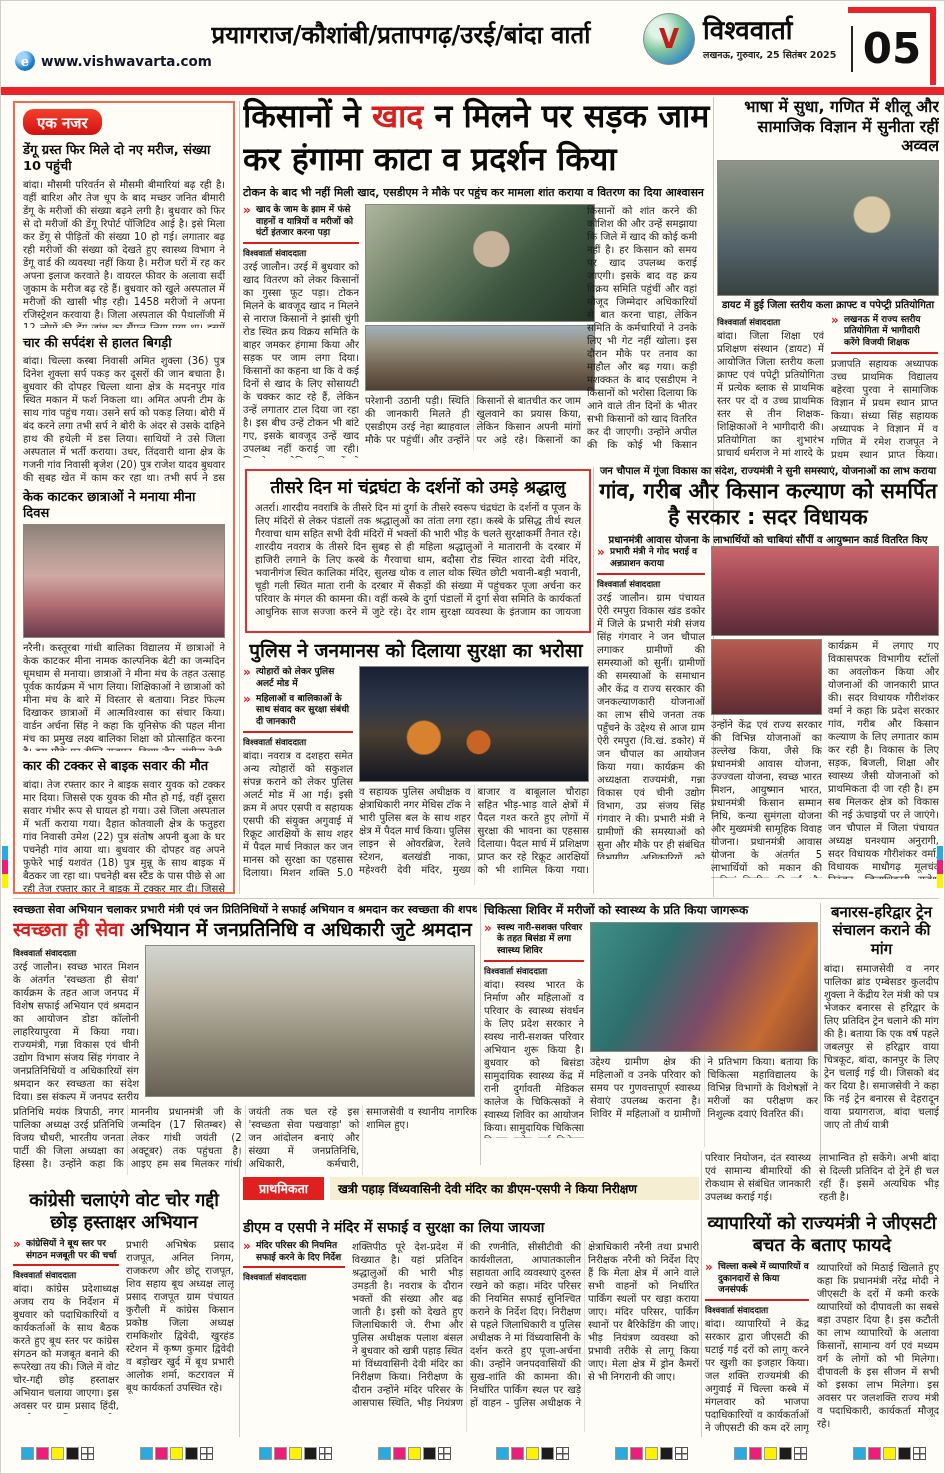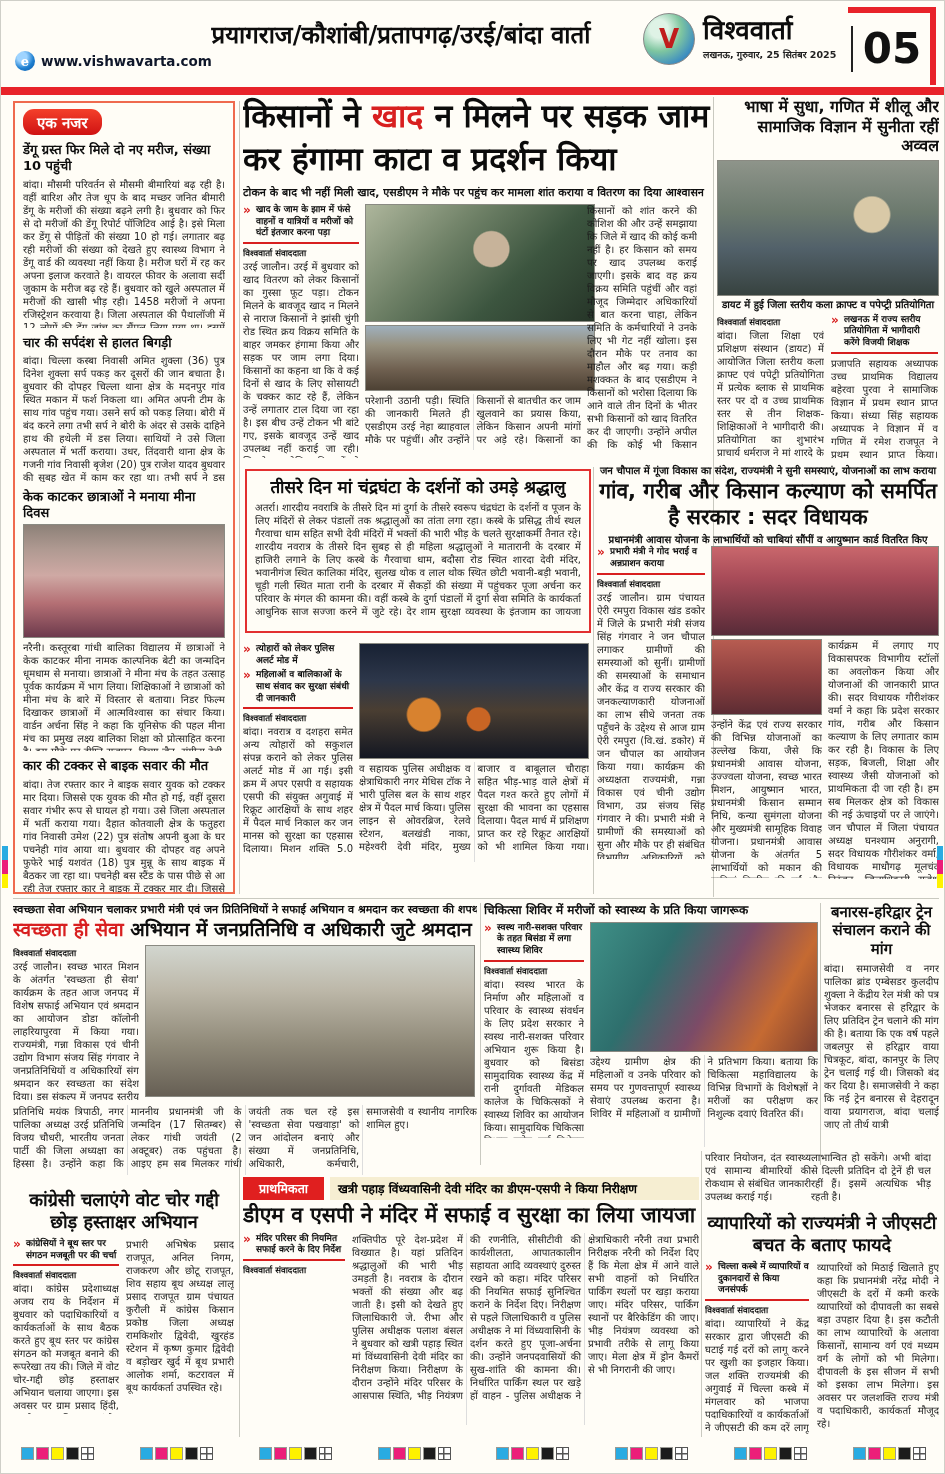--- a/index.html
+++ b/index.html
@@ -141,20 +141,21 @@
       </div>
     </div>
   </div>
 
   <div class="abs box-red" style="left:244px;top:468px;width:346px;height:164px">
     <div class="hl" style="font-size:17px;text-align:center">तीसरे दिन मां चंद्रघंटा के दर्शनों को उमड़े श्रद्धालु</div>
     <div class="bt" style="height:118px;margin-top:3px">अतर्रा। शारदीय नवरात्रि के तीसरे दिन मां दुर्गा के तीसरे स्वरूप चंद्रघंटा के दर्शनों व पूजन के लिए मंदिरों से लेकर पंडालों तक श्रद्धालुओं का तांता लगा रहा। कस्बे के प्रसिद्ध तीर्थ स्थल गैरवाचा धाम सहित सभी देवी मंदिरों में भक्तों की भारी भीड़ के चलते सुरक्षाकर्मी तैनात रहे। शारदीय नवरात्र के तीसरे दिन सुबह से ही महिला श्रद्धालुओं ने मातारानी के दरबार में हाजिरी लगाने के लिए कस्बे के गैरवाचा धाम, बदौसा रोड स्थित शारदा देवी मंदिर, भवानीगंज स्थित कालिका मंदिर, सुलख थोक व लाल थोक स्थित छोटी भवानी-बड़ी भवानी, चूड़ी गली स्थित माता रानी के दरबार में सैकड़ों की संख्या में पहुंचकर पूजा अर्चना कर परिवार के मंगल की कामना की। वहीं कस्बे के दुर्गा पंडालों में दुर्गा सेवा समिति के कार्यकर्ता आधुनिक साज सज्जा करने में जुटे रहे। देर शाम सुरक्षा व्यवस्था के इंतजाम का जायजा लिया। वहीं क्षेत्राधिकारी प्रवीण कुमार यादव, प्रशिक्षु क्षेत्राधिकारी पीयूष कुमार पांडेय, कोतवाली प्रभारी ऋषिदेव सिंह, कस्बा इंचार्ज प्रीत कुमार पांडेय, प्रेमपाल यादव आदि मौजूद रहे।</div>
   </div>
 
   <div class="abs" style="left:242px;top:638px;width:346px;height:255px;overflow:hidden">
+    <div class="hl" style="font-size:19px;text-align:center">पुलिस ने जनमानस को दिलाया सुरक्षा का भरोसा</div>
     <div style="display:flex;gap:6px;margin-top:4px">
       <div style="width:110px">
         <div class="bullet">त्योहारों को लेकर पुलिस अलर्ट मोड में</div>
         <div class="bullet">महिलाओं व बालिकाओं के साथ संवाद कर सुरक्षा संबंधी दी जानकारी</div>
         <div class="rule"></div>
         <div class="byline">विश्ववार्ता संवाददाता</div>
         <div class="bt" style="height:130px">बांदा। नवरात्र व दशहरा समेत अन्य त्योहारों को सकुशल संपन्न कराने को लेकर पुलिस अलर्ट मोड में आ गई। इसी क्रम में अपर एसपी व सहायक एसपी की संयुक्त अगुवाई में रिक्रूट आरक्षियों के साथ शहर में पैदल मार्च निकाल कर जन मानस को सुरक्षा का एहसास दिलाया। मिशन शक्ति 5.0 अभियान के तहत पैदल मार्च करते हुए बालिकाओं व महिलाओं से संवाद करते हुए सुरक्षा संबंधी उपायों की जानकारी दी। नवरात्र, दशहरा सहित अन्य त्यौहारों को सकुशल एवं शांतिपूर्ण वातावरण में संपन्न कराए जाने के उद्देश्य से अपर पुलिस अधीक्षक शिवराज</div>
       </div>
       <div style="width:230px">
         <div class="ph ph-police" style="width:230px;height:116px"></div>
@@ -241,36 +242,36 @@
       </div>
     </div>
   </div>
   <div class="vr" style="left:238px;top:1150px;height:286px"></div>
 
   <div class="abs" style="left:242px;top:1176px;width:456px;height:260px;overflow:hidden">
     <div style="display:flex;align-items:stretch;gap:6px">
       <span class="chip2">प्राथमिकता</span>
       <span class="creamstrip">खत्री पहाड़ विंध्यवासिनी देवी मंदिर का डीएम-एसपी ने किया निरीक्षण</span>
     </div>
-    <div class="hl nowrap" style="font-size:21px;margin-top:3px">डीएम व एसपी ने मंदिर में सफाई व सुरक्षा का लिया जायजा</div>
+    <div class="hl nowrap" style="font-size:14px;margin-top:19px">डीएम व एसपी ने मंदिर में सफाई व सुरक्षा का लिया जायजा</div>
     <div style="display:flex;gap:7px;margin-top:4px">
       <div style="width:102px">
         <div class="bullet">मंदिर परिसर की नियमित सफाई करने के दिए निर्देश</div>
         <div class="rule"></div>
         <div class="byline">विश्ववार्ता संवाददाता</div>
       </div>
       <div style="width:347px">
         <div class="bt c3" style="height:192px">शक्तिपीठ पूरे देश-प्रदेश में विख्यात है। यहां प्रतिदिन श्रद्धालुओं की भारी भीड़ उमड़ती है। नवरात्र के दौरान भक्तों की संख्या और बढ़ जाती है। इसी को देखते हुए जिलाधिकारी जे. रीभा और पुलिस अधीक्षक पलाश बंसल ने बुधवार को खत्री पहाड़ स्थित मां विंध्यवासिनी देवी मंदिर का निरीक्षण किया। निरीक्षण के दौरान उन्होंने मंदिर परिसर के आसपास स्थिति, भीड़ नियंत्रण की रणनीति, सीसीटीवी की कार्यशीलता, आपातकालीन सहायता आदि व्यवस्थाएं दुरुस्त रखने को कहा। मंदिर परिसर की नियमित सफाई सुनिश्चित कराने के निर्देश दिए। निरीक्षण से पहले जिलाधिकारी व पुलिस अधीक्षक ने मां विंध्यवासिनी के दर्शन करते हुए पूजा-अर्चना की। उन्होंने जनपदवासियों की सुख-शांति की कामना की। निर्धारित पार्किंग स्थल पर खड़े हों वाहन - पुलिस अधीक्षक ने क्षेत्राधिकारी नरैनी तथा प्रभारी निरीक्षक नरैनी को निर्देश दिए हैं कि मेला क्षेत्र में आने वाले सभी वाहनों को निर्धारित पार्किंग स्थलों पर खड़ा कराया जाए। मंदिर परिसर, पार्किंग स्थानों पर बैरिकेडिंग की जाए। भीड़ नियंत्रण व्यवस्था को प्रभावी तरीके से लागू किया जाए। मेला क्षेत्र में ड्रोन कैमरों से भी निगरानी की जाए।</div>
       </div>
     </div>
   </div>
   <div class="vr" style="left:700px;top:1150px;height:286px"></div>
 
   <div class="abs" style="left:704px;top:1150px;width:234px;height:288px;overflow:hidden">
-    <div style="display:flex;">
+    <div style="display:flex;gap:8px">
       <div class="bt" style="width:106px;height:58px">परिवार नियोजन, दंत स्वास्थ्य एवं सामान्य बीमारियों की रोकथाम से संबंधित जानकारी उपलब्ध कराई गई।</div>
       <div class="bt" style="width:120px;height:58px">लाभान्वित हो सकेंगे। अभी बांदा से दिल्ली प्रतिदिन दो ट्रेनें ही चल रहीं हैं। इसमें अत्यधिक भीड़ रहती है।</div>
     </div>
     <div>
       <div class="hl" style="font-size:18px;text-align:center;margin-top:3px">व्यापारियों को राज्यमंत्री ने जीएसटी बचत के बताए फायदे</div>
       <div style="display:flex;gap:8px;margin-top:5px">
         <div style="width:104px">
           <div class="bullet">चिल्ला कस्बे में व्यापारियों व दुकानदारों से किया जनसंपर्क</div>
           <div class="rule"></div>
           <div class="byline">विश्ववार्ता संवाददाता</div>

